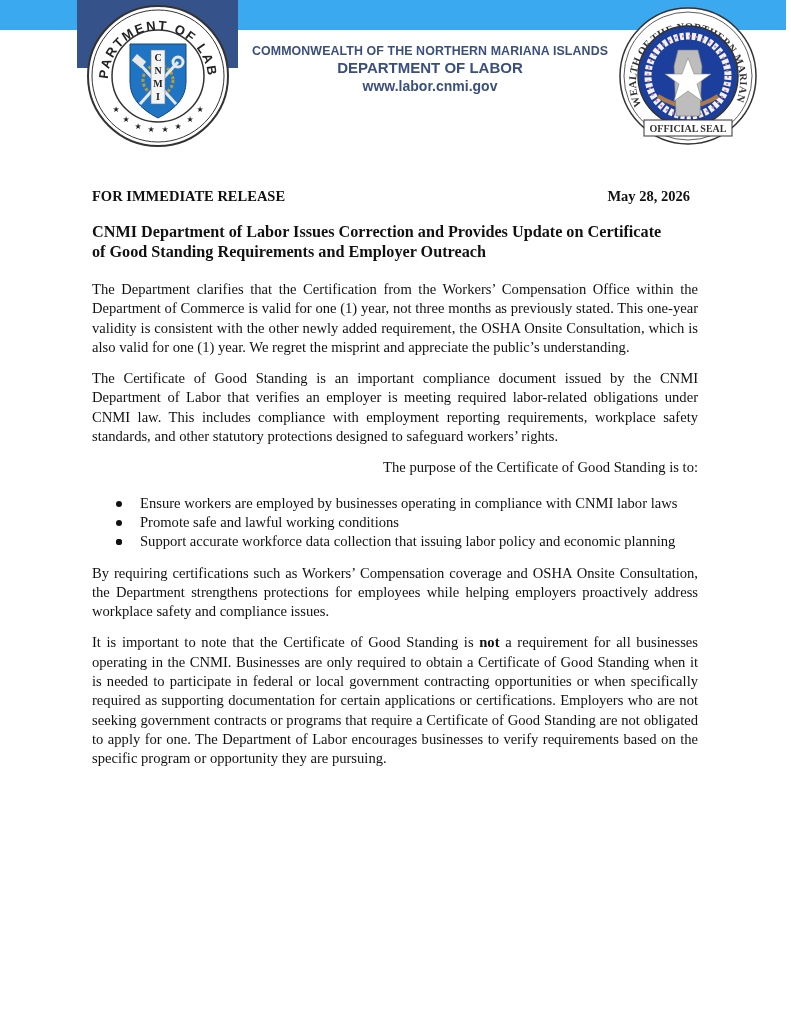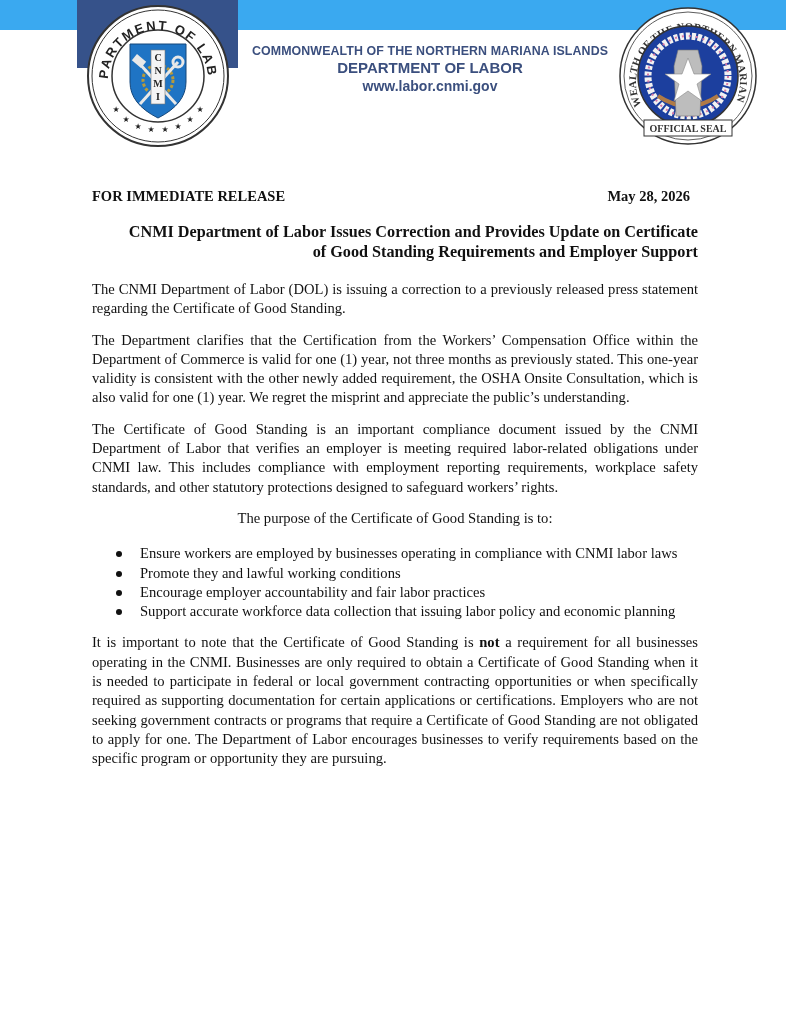--- a/index.html
+++ b/index.html
@@ -7,24 +7,24 @@
   .topbar { position: absolute; left: 0; top: 0; width: 786px; height: 30px; background: #3aa9f0; }
   .navy-block { position: absolute; left: 77px; top: 0; width: 161px; height: 68px; background: #36528a; }
   .seal { position: absolute; }
   .seal-left { left: 86px; top: 4px; width: 144px; height: 144px; }
   .seal-right { left: 616px; top: 6px; width: 144px; height: 144px; }
   .letterhead { position: absolute; left: 240px; top: 44px; width: 380px; text-align: center; font-family: "Liberation Sans", sans-serif; color: #3b4f7e; font-weight: bold; }
   .lh-1 { font-size: 12.4px; line-height: 15px; letter-spacing: 0.1px; }
   .lh-2 { font-size: 15px; line-height: 18px; }
   .lh-3 { font-size: 14px; line-height: 18px; text-align: center; }
   .release-row { position: absolute; left: 92px; top: 188px; width: 598px; font-weight: bold; font-size: 14.5px; display: flex; justify-content: space-between; }
-  .headline { position: absolute; left: 92px; top: 222px; width: 606px; text-align: right; font-weight: bold; font-size: 16.2px; line-height: 20px; }
+  .headline { position: absolute; left: 92px; top: 222px; width: 606px; text-align: left; font-weight: bold; font-size: 16.2px; line-height: 20px; }
   .body { position: absolute; left: 92px; top: 280px; width: 606px; font-size: 14.6px; line-height: 19.3px; }
   .body p { margin: 0 0 12px 0; text-align: justify; }
-  .body p.left { text-align: center; }
+  .body p.left { text-align: right; }
   .body ul { margin: 16px 0 12px 0; padding: 0; list-style: none; }
   .body li { position: relative; padding-left: 48px; text-align: left; }
   .body li .dot { position: absolute; left: 24px; top: 7px; width: 6px; height: 6px; border-radius: 50%; background: #111; }
 </style>
 </head>
 <body>
 
 <div class="topbar"></div>
 <div class="navy-block"></div>
 
@@ -88,28 +88,28 @@
   <text x="72" y="126" text-anchor="middle" font-family="Liberation Serif, serif" font-weight="bold" font-size="10" fill="#333">OFFICIAL SEAL</text>
 </svg>
 
 <div class="release-row">
   <span>FOR IMMEDIATE RELEASE</span>
   <span>May 28, 2026</span>
 </div>
 
 <div class="headline">
   <div>CNMI Department of Labor Issues Correction and Provides Update on Certificate</div>
-  <div>of Good Standing Requirements and Employer Support</div>
+  <div>of Good Standing Requirements and Employer Outreach</div>
 </div>
 
 <div class="body">
-  <p>The CNMI Department of Labor (DOL) is issuing a correction to a previously released press statement regarding the Certificate of Good Standing.</p>
   <p>The Department clarifies that the Certification from the Workers’ Compensation Office within the Department of Commerce is valid for one (1) year, not three months as previously stated. This one-year validity is consistent with the other newly added requirement, the OSHA Onsite Consultation, which is also valid for one (1) year. We regret the misprint and appreciate the public’s understanding.</p>
   <p>The Certificate of Good Standing is an important compliance document issued by the CNMI Department of Labor that verifies an employer is meeting required labor-related obligations under CNMI law. This includes compliance with employment reporting requirements, workplace safety standards, and other statutory protections designed to safeguard workers’ rights.</p>
   <p class="left">The purpose of the Certificate of Good Standing is to:</p>
   <ul>
     <li><span class="dot"></span><span>Ensure workers are employed by businesses operating in compliance with CNMI labor laws</span></li>
-    <li><span class="dot"></span><span>Promote they and lawful working conditions</span></li>
-    <li><span class="dot"></span><span>Encourage employer accountability and fair labor practices</span></li>
+    <li><span class="dot"></span><span>Promote safe and lawful working conditions</span></li>
+    <li><span class="dot"></span></li>
     <li><span class="dot"></span><span>Support accurate workforce data collection that issuing labor policy and economic planning</span></li>
   </ul>
+  <p>By requiring certifications such as Workers’ Compensation coverage and OSHA Onsite Consultation, the Department strengthens protections for employees while helping employers proactively address workplace safety and compliance issues.</p>
   <p><span>It is important to note that the Certificate of Good Standing is </span><b>not</b><span> a requirement for all businesses operating in the CNMI. Businesses are only required to obtain a Certificate of Good Standing when it is needed to participate in federal or local government contracting opportunities or when specifically required as supporting documentation for certain applications or certifications. Employers who are not seeking government contracts or programs that require a Certificate of Good Standing are not obligated to apply for one. The Department of Labor encourages businesses to verify requirements based on the specific program or opportunity they are pursuing.</span></p>
 </div>
 
 </body></html>

